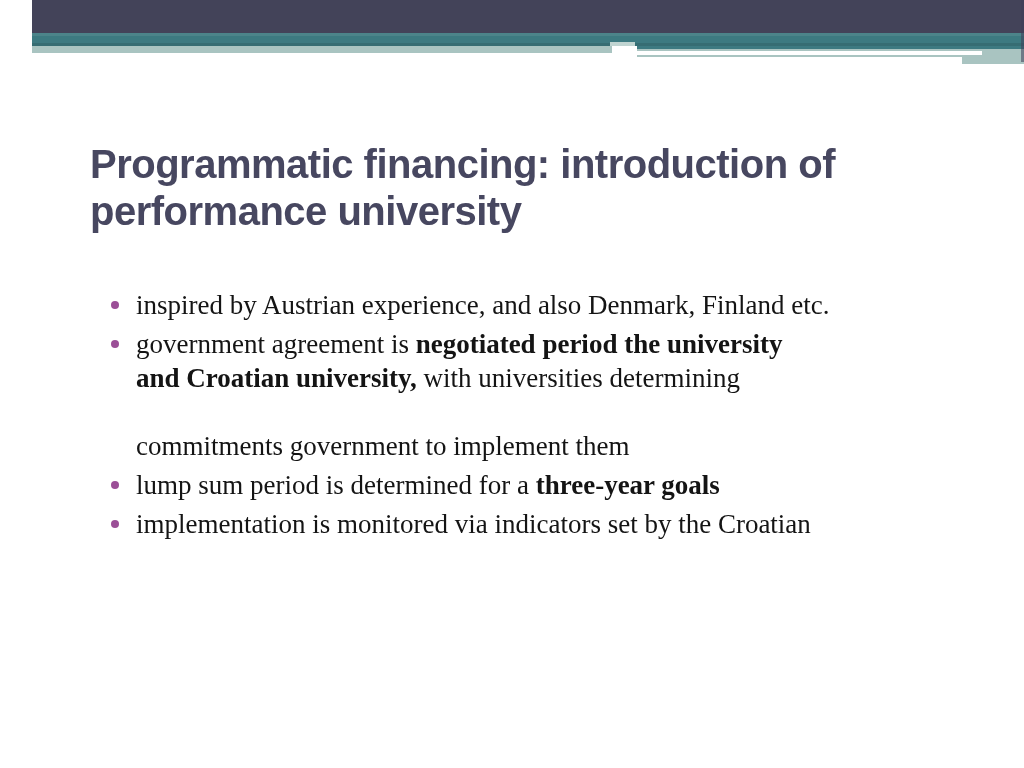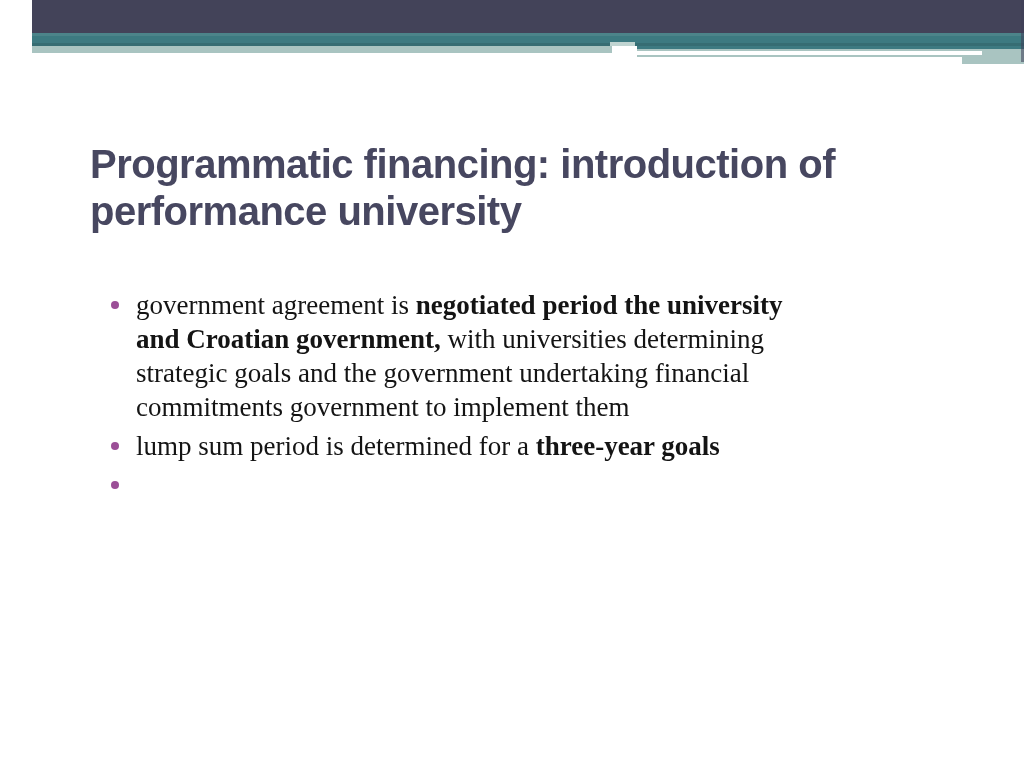--- a/index.html
+++ b/index.html
@@ -62,17 +62,18 @@
       <div class="stripe" style="left: 1000px; width: 4px; height: 66px; background: rgba(55, 55, 80, 0.6);"></div>
       <div class="stripe" style="left: 1006px; width: 3px; height: 60px; background: rgba(145, 145, 160, 0.5);"></div>
       <div class="stripe" style="left: 1010px; width: 4px; height: 68px; background: rgba(72, 72, 100, 0.55);"></div>
       <div class="stripe" style="left: 1016px; width: 3px; height: 58px; background: rgba(165, 165, 178, 0.45);"></div>
       <div class="stripe" style="left: 1020px; width: 4px; height: 64px; background: rgba(88, 88, 112, 0.5);"></div>
     </div>
 
   <h1 class="title" id="title" style="color: rgb(71, 71, 96);"><span>Programmatic financing: introduction of</span><br><span>performance university</span></h1>
 
   <div class="bullets" id="bullets" style="color: rgb(20, 20, 20);">
-      <div class="bullet-item"><span class="dot" style="background: rgb(155, 79, 151);"></span><span><span>government agreement is </span><b>negotiated period the university</b><br><b>and Croatian government,</b><span> with universities determining</span><br><span>strategic goals and the government undertaking financial</span><br><span>commitments government to implement them</span></span></div>
+      <div class="bullet-item"><span class="dot" style="background: rgb(155, 79, 151);"></span><span><span>inspired by Austrian experience, and also Denmark, Finland etc.</span></span></div>
+      <div class="bullet-item"><span class="dot" style="background: rgb(155, 79, 151);"></span><span><span>government agreement is </span><b>negotiated period the university</b><br><b>and Croatian university,</b><span> with universities determining</span><br><br><span>commitments government to implement them</span></span></div>
       <div class="bullet-item"><span class="dot" style="background: rgb(155, 79, 151);"></span><span><span>lump sum period is determined for a </span><b>three-year goals</b></span></div>
-      <div class="bullet-item"><span class="dot" style="background: rgb(155, 79, 151);"></span><span><br></span></div>
+      <div class="bullet-item"><span class="dot" style="background: rgb(155, 79, 151);"></span><span><span>implementation is monitored via indicators set by the Croatian</span><br></span></div>
     </div>
 </div>
 
 </body></html>

